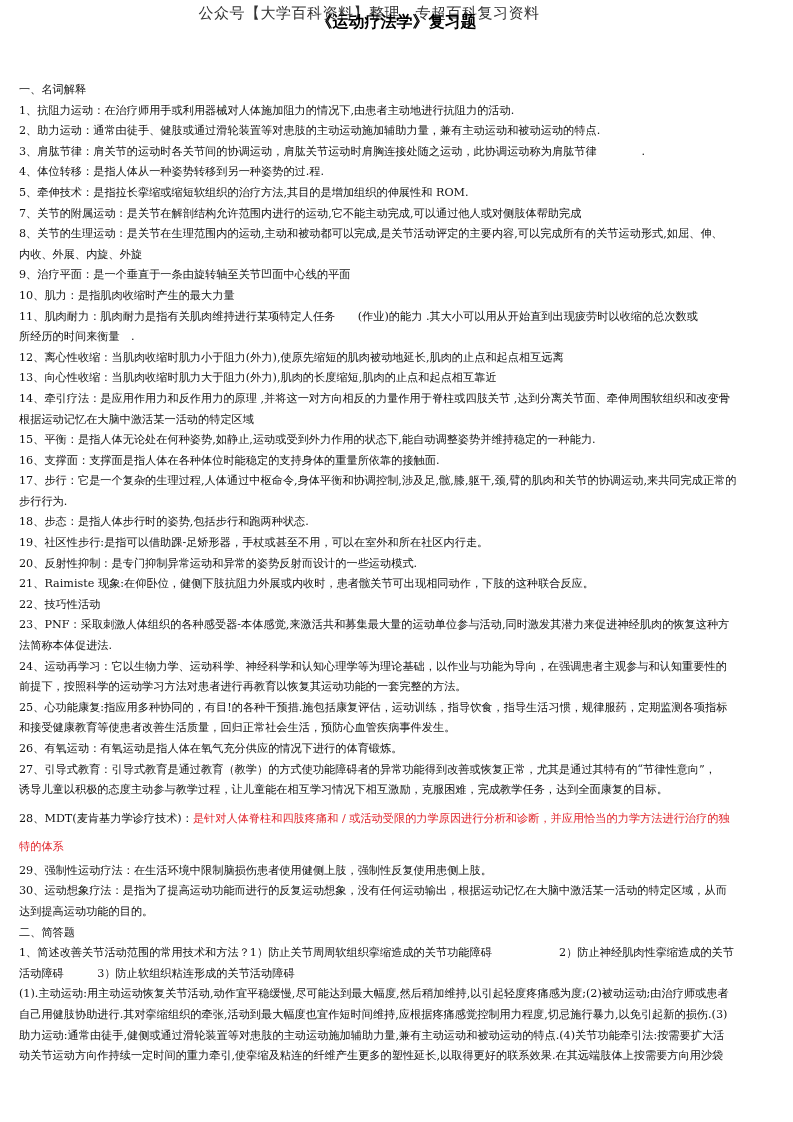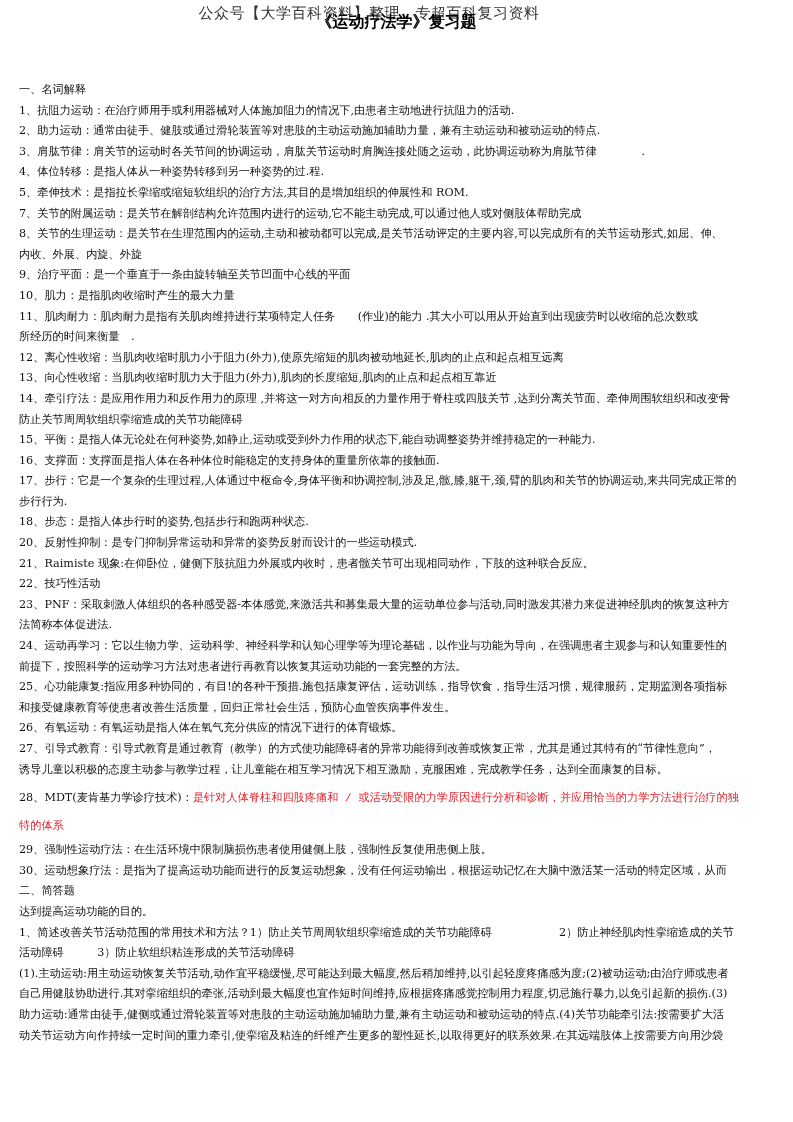--- a/index.html
+++ b/index.html
@@ -14,21 +14,21 @@
   }
   .title {
     position: absolute; top: 12px; left: 0; width: 793px; text-align: center;
     font-size: 16px; font-weight: bold; color: #000;
   }
   .content {
     position: absolute; top: 60px; left: 19px; width: 756px;
     font-size: 11.2px; line-height: 20.6px;
   }
   .line { white-space: nowrap; overflow: hidden; height: 20.6px; }
-  .red { color: #e0242b; font-family: Liberation Mono, monospace; }
+  .red { color: #e0242b; }
   .gap { height: 28px; line-height: 28px; }
 </style>
 </head>
 <body>
 
 <div class="header">公众号【大学百科资料】整理，专超百科复习资料</div>
 <div class="title">《运动疗法学》复习题</div>
 
 <div class="content">
   <div class="line" style="margin-top:20px">一、名词解释</div>
@@ -41,49 +41,50 @@
   <div class="line">7、关节的附属运动：是关节在解剖结构允许范围内进行的运动,它不能主动完成,可以通过他人或对侧肢体帮助完成</div>
   <div class="line">8、关节的生理运动：是关节在生理范围内的运动,主动和被动都可以完成,是关节活动评定的主要内容,可以完成所有的关节运动形式,如屈、伸、</div>
   <div class="line">内收、外展、内旋、外旋</div>
   <div class="line">9、治疗平面：是一个垂直于一条由旋转轴至关节凹面中心线的平面</div>
   <div class="line">10、肌力：是指肌肉收缩时产生的最大力量</div>
   <div class="line">11、肌肉耐力：肌肉耐力是指有关肌肉维持进行某项特定人任务　　(作业)的能力 .其大小可以用从开始直到出现疲劳时以收缩的总次数或</div>
   <div class="line">所经历的时间来衡量　.</div>
   <div class="line">12、离心性收缩：当肌肉收缩时肌力小于阻力(外力),使原先缩短的肌肉被动地延长,肌肉的止点和起点相互远离</div>
   <div class="line">13、向心性收缩：当肌肉收缩时肌力大于阻力(外力),肌肉的长度缩短,肌肉的止点和起点相互靠近</div>
   <div class="line">14、牵引疗法：是应用作用力和反作用力的原理 ,并将这一对方向相反的力量作用于脊柱或四肢关节 ,达到分离关节面、牵伸周围软组织和改变骨</div>
-  <div class="line">防止关节周周软组织挛缩造成的关节功能障碍</div>
+  <div class="line">根据运动记忆在大脑中激活某一活动的特定区域</div>
   <div class="line">15、平衡：是指人体无论处在何种姿势,如静止,运动或受到外力作用的状态下,能自动调整姿势并维持稳定的一种能力.</div>
   <div class="line">16、支撑面：支撑面是指人体在各种体位时能稳定的支持身体的重量所依靠的接触面.</div>
   <div class="line">17、步行：它是一个复杂的生理过程,人体通过中枢命令,身体平衡和协调控制,涉及足,髋,膝,躯干,颈,臂的肌肉和关节的协调运动,来共同完成正常的</div>
   <div class="line">步行行为.</div>
   <div class="line">18、步态：是指人体步行时的姿势,包括步行和跑两种状态.</div>
+  <div class="line">19、社区性步行:是指可以借助踝-足矫形器，手杖或甚至不用，可以在室外和所在社区内行走。</div>
   <div class="line">20、反射性抑制：是专门抑制异常运动和异常的姿势反射而设计的一些运动模式.</div>
   <div class="line">21、Raimiste 现象:在仰卧位，健侧下肢抗阻力外展或内收时，患者髋关节可出现相同动作，下肢的这种联合反应。</div>
   <div class="line">22、技巧性活动</div>
   <div class="line">23、PNF：采取刺激人体组织的各种感受器-本体感觉,来激活共和募集最大量的运动单位参与活动,同时激发其潜力来促进神经肌肉的恢复这种方</div>
   <div class="line">法简称本体促进法.</div>
   <div class="line">24、运动再学习：它以生物力学、运动科学、神经科学和认知心理学等为理论基础，以作业与功能为导向，在强调患者主观参与和认知重要性的</div>
   <div class="line">前提下，按照科学的运动学习方法对患者进行再教育以恢复其运动功能的一套完整的方法。</div>
   <div class="line">25、心功能康复:指应用多种协同的，有目!的各种干预措.施包括康复评估，运动训练，指导饮食，指导生活习惯，规律服药，定期监测各项指标</div>
   <div class="line">和接受健康教育等使患者改善生活质量，回归正常社会生活，预防心血管疾病事件发生。</div>
   <div class="line">26、有氧运动：有氧运动是指人体在氧气充分供应的情况下进行的体育锻炼。</div>
   <div class="line">27、引导式教育：引导式教育是通过教育（教学）的方式使功能障碍者的异常功能得到改善或恢复正常，尤其是通过其特有的“节律性意向”，</div>
   <div class="line">诱导儿童以积极的态度主动参与教学过程，让儿童能在相互学习情况下相互激励，克服困难，完成教学任务，达到全面康复的目标。</div>
 
   <div class="line gap" style="margin-top:4px">
     <span>28、MDT(麦肯基力学诊疗技术)：</span><span class="red">是针对人体脊柱和四肢疼痛和 / 或活动受限的力学原因进行分析和诊断，并应用恰当的力学方法进行治疗的独</span>
   </div>
   <div class="line gap red">特的体系</div>
 
   <div class="line" style="">29、强制性运动疗法：在生活环境中限制脑损伤患者使用健侧上肢，强制性反复使用患侧上肢。</div>
   <div class="line">30、运动想象疗法：是指为了提高运动功能而进行的反复运动想象，没有任何运动输出，根据运动记忆在大脑中激活某一活动的特定区域，从而</div>
+  <div class="line">达到提高运动功能的目的。</div>
+
   <div class="line">二、简答题</div>
-
-  <div class="line">达到提高运动功能的目的。</div>
 
   <div class="line">1、简述改善关节活动范围的常用技术和方法？1）防止关节周周软组织挛缩造成的关节功能障碍　　　　　　2）防止神经肌肉性挛缩造成的关节</div>
   <div class="line">活动障碍　　　3）防止软组织粘连形成的关节活动障碍</div>
   <div class="line">(1).主动运动:用主动运动恢复关节活动,动作宜平稳缓慢,尽可能达到最大幅度,然后稍加维持,以引起轻度疼痛感为度;(2)被动运动;由治疗师或患者</div>
   <div class="line">自己用健肢协助进行.其对挛缩组织的牵张,活动到最大幅度也宜作短时间维持,应根据疼痛感觉控制用力程度,切忌施行暴力,以免引起新的损伤.(3)</div>
   <div class="line">助力运动:通常由徒手,健侧或通过滑轮装置等对患肢的主动运动施加辅助力量,兼有主动运动和被动运动的特点.(4)关节功能牵引法:按需要扩大活</div>
   <div class="line">动关节运动方向作持续一定时间的重力牵引,使挛缩及粘连的纤维产生更多的塑性延长,以取得更好的联系效果.在其远端肢体上按需要方向用沙袋</div>
 </div>
 
 </body></html>

